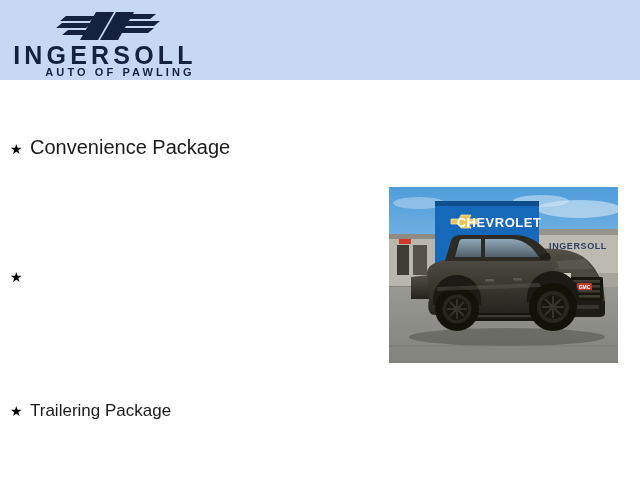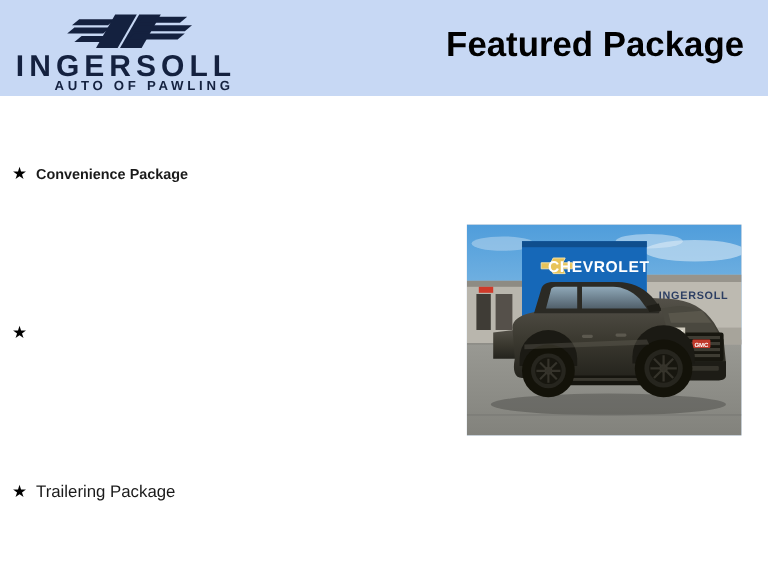--- a/index.html
+++ b/index.html
@@ -104,25 +104,25 @@
     color: #000000;
     line-height: 1;
   }
 
   .feature-label {
     color: #1a1a1a;
     line-height: 1;
   }
 
   #feature-item-0 { top: 57px; }
-  #feature-item-0 .feature-label { font-size: 12px; font-weight: bold; }
+  #feature-item-0 .feature-label { font-size: 20px; }
   #feature-item-1 { top: 190px; }
   #feature-item-1 .feature-label { font-size: 16.5px; }
   #feature-item-2 { top: 322px; }
-  #feature-item-2 .feature-label { font-size: 14px; }
+  #feature-item-2 .feature-label { font-size: 17px; }
 
   
   #vehicle-photo {
     position: absolute;
     left: 389px;
     top: 187px;
     width: 229px;
     height: 176px;
     overflow: hidden;
     background: #b9c9d8;
@@ -151,21 +151,20 @@
           <path d="M64 13 L108 13 L102 18 L58 18 Z"></path>
           <path d="M60 20 L102 20 L96 25 L54 25 Z"></path>
         </g>
       </svg>
     </span>
 
     <div id="wordmark">INGERSOLL</div>
     <div id="subwordmark">AUTO OF PAWLING</div>
   </div>
 
-  <div id="header-title">Featured Package</div>
 </div>
 
 <div id="feature-list">
 
   <div class="feature-item" id="feature-item-0">
     <span class="feature-bullet">★</span>
     <span class="feature-label">Convenience Package</span>
   </div>
 
   <div class="feature-item" id="feature-item-1">

